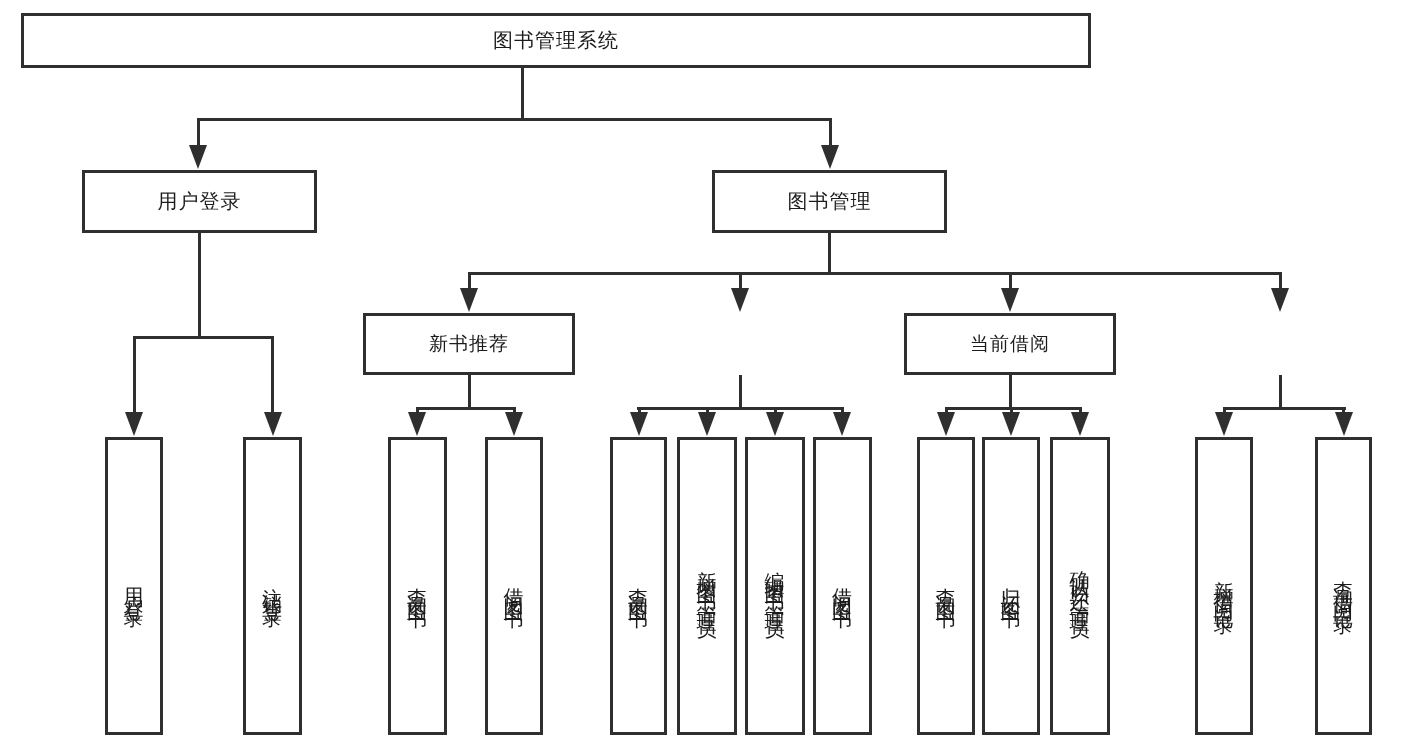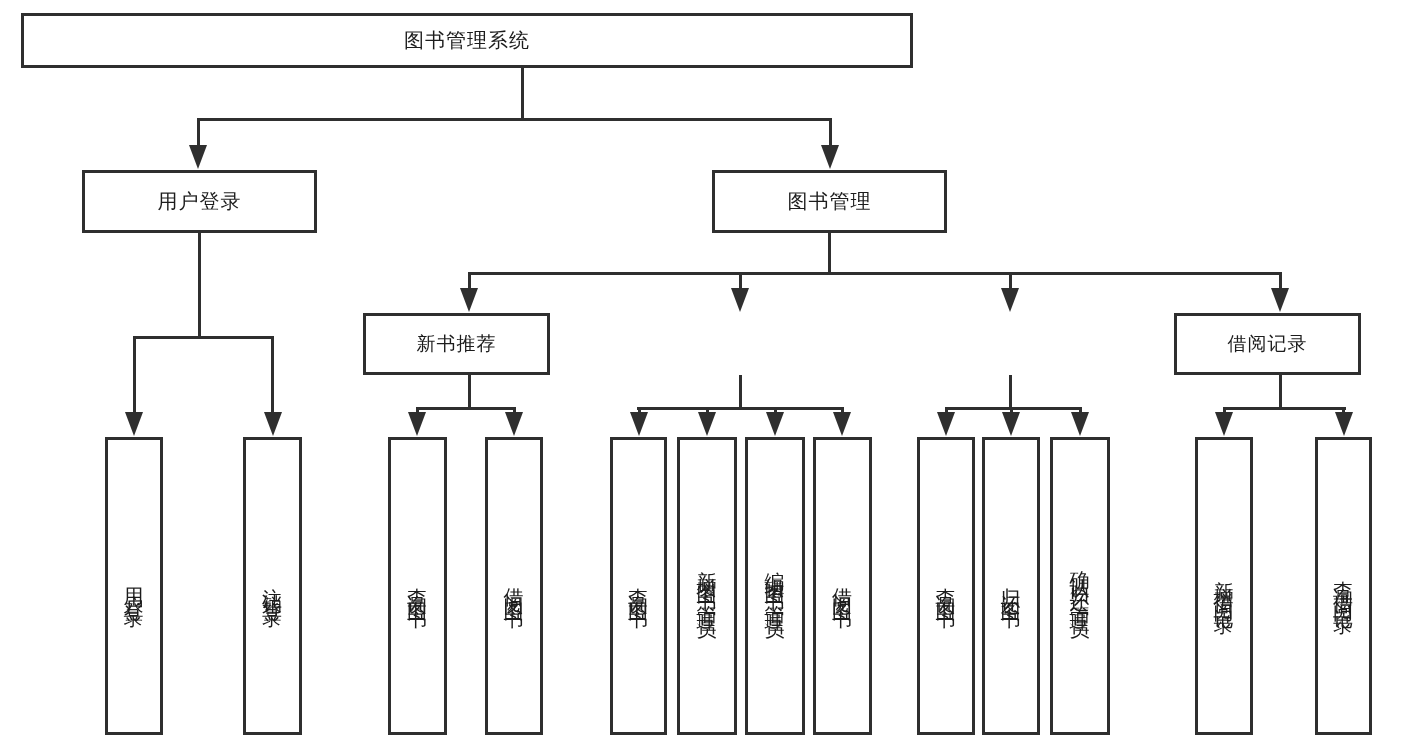--- a/index.html
+++ b/index.html
@@ -17,23 +17,23 @@
   .box{
     position:absolute;
     box-sizing:border-box;
     border:3px solid var(--line);
     background:#fff;
     display:flex;align-items:center;justify-content:center;
     color:var(--text);
     font-size:20px;
     letter-spacing:1px;
   }
-  .root-box{left:21px;top:13px;width:892px;height:55px;}
+  .root-box{left:21px;top:13px;width:1070px;height:55px;}
   .l2-box{top:170px;width:235px;height:63px;}
-  .l3-box{top:313px;width:187px;height:62px;font-size:19px;}
+  .l3-box{top:313px;width:212px;height:62px;font-size:19px;}
   .leaf{
     position:absolute;
     top:437px;height:298px;
     box-sizing:border-box;
     border:3px solid var(--line);
     background:#fff;
     display:flex;align-items:center;justify-content:center;
   }
   .vtext{
     writing-mode:vertical-rl;
@@ -97,22 +97,22 @@
   <div class="vline" style="left:738.5px;top:272px;height:20px;"></div>
   <div class="arrow" style="left:731px;top:288px;"></div>
   <div class="vline" style="left:1008.5px;top:272px;height:20px;"></div>
   <div class="arrow" style="left:1001px;top:288px;"></div>
   <div class="vline" style="left:1278.5px;top:272px;height:20px;"></div>
   <div class="arrow" style="left:1271px;top:288px;"></div>
 
   <div class="box l3-box" style="left:363px;">
     <span>新书推荐</span>
   </div>
-  <div class="box l3-box" style="left:1174px;">
-    <span>借阅记录</span>
+  <div class="box l3-box" style="left:904px;">
+    <span>当前借阅</span>
   </div>
 
   <div class="vline" style="left:467.5px;top:375px;height:35px;"></div>
   <div class="hline" style="left:415.5px;top:407px;width:100px;"></div>
   <div class="vline" style="left:415.5px;top:407px;height:12px;"></div>
   <div class="arrow" style="left:408px;top:412px;"></div>
   <div class="vline" style="left:512.5px;top:407px;height:12px;"></div>
   <div class="arrow" style="left:505px;top:412px;"></div>
 
   <div class="vline" style="left:738.5px;top:375px;height:35px;"></div>

